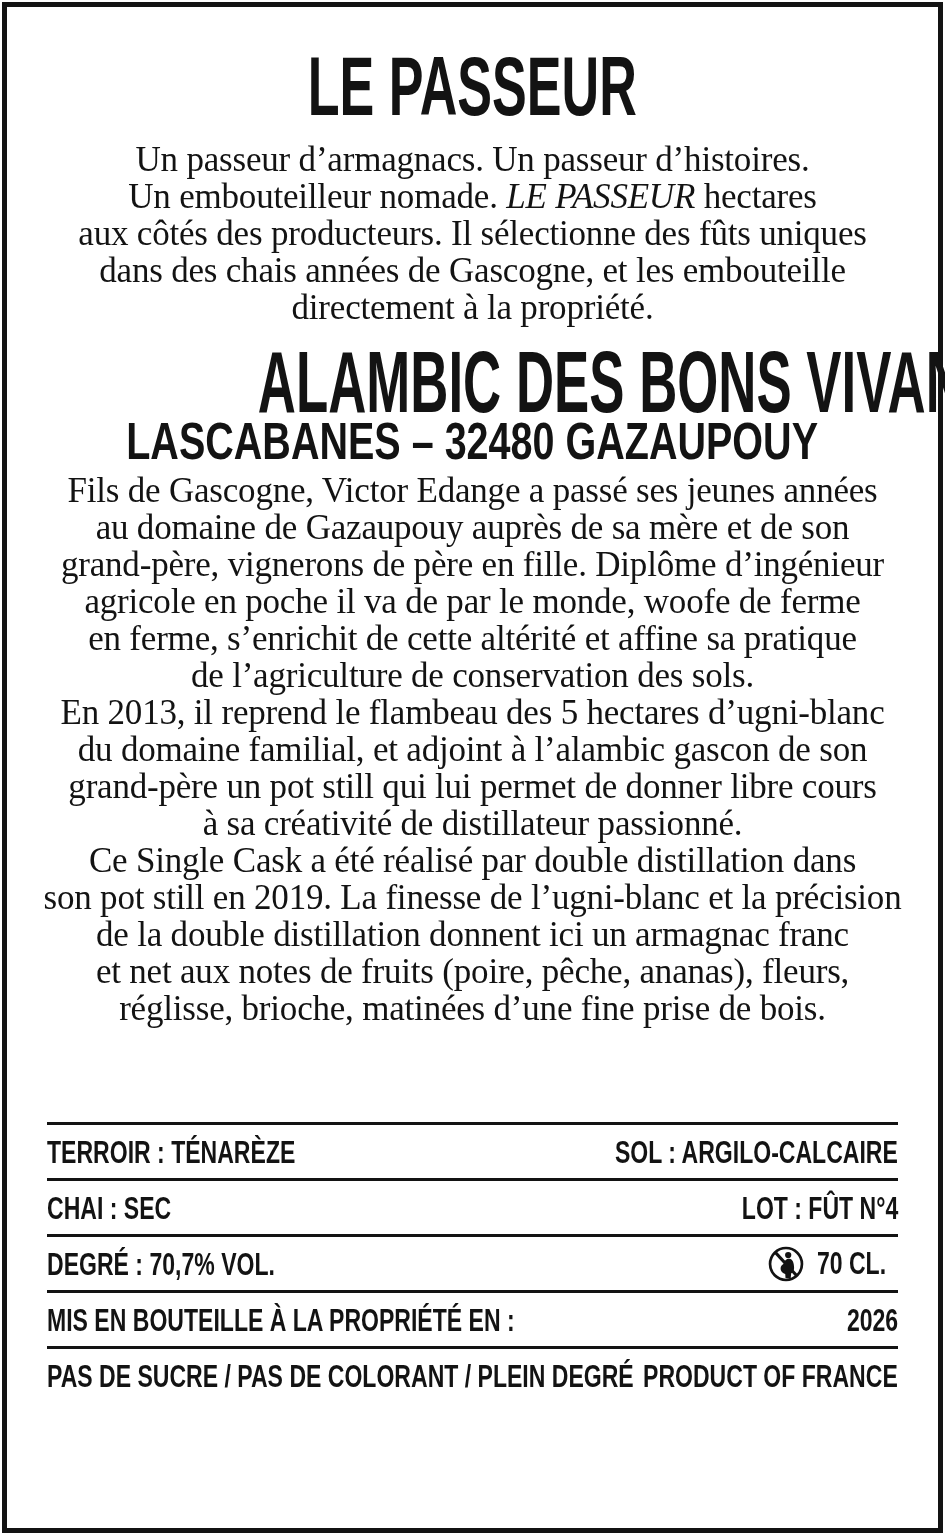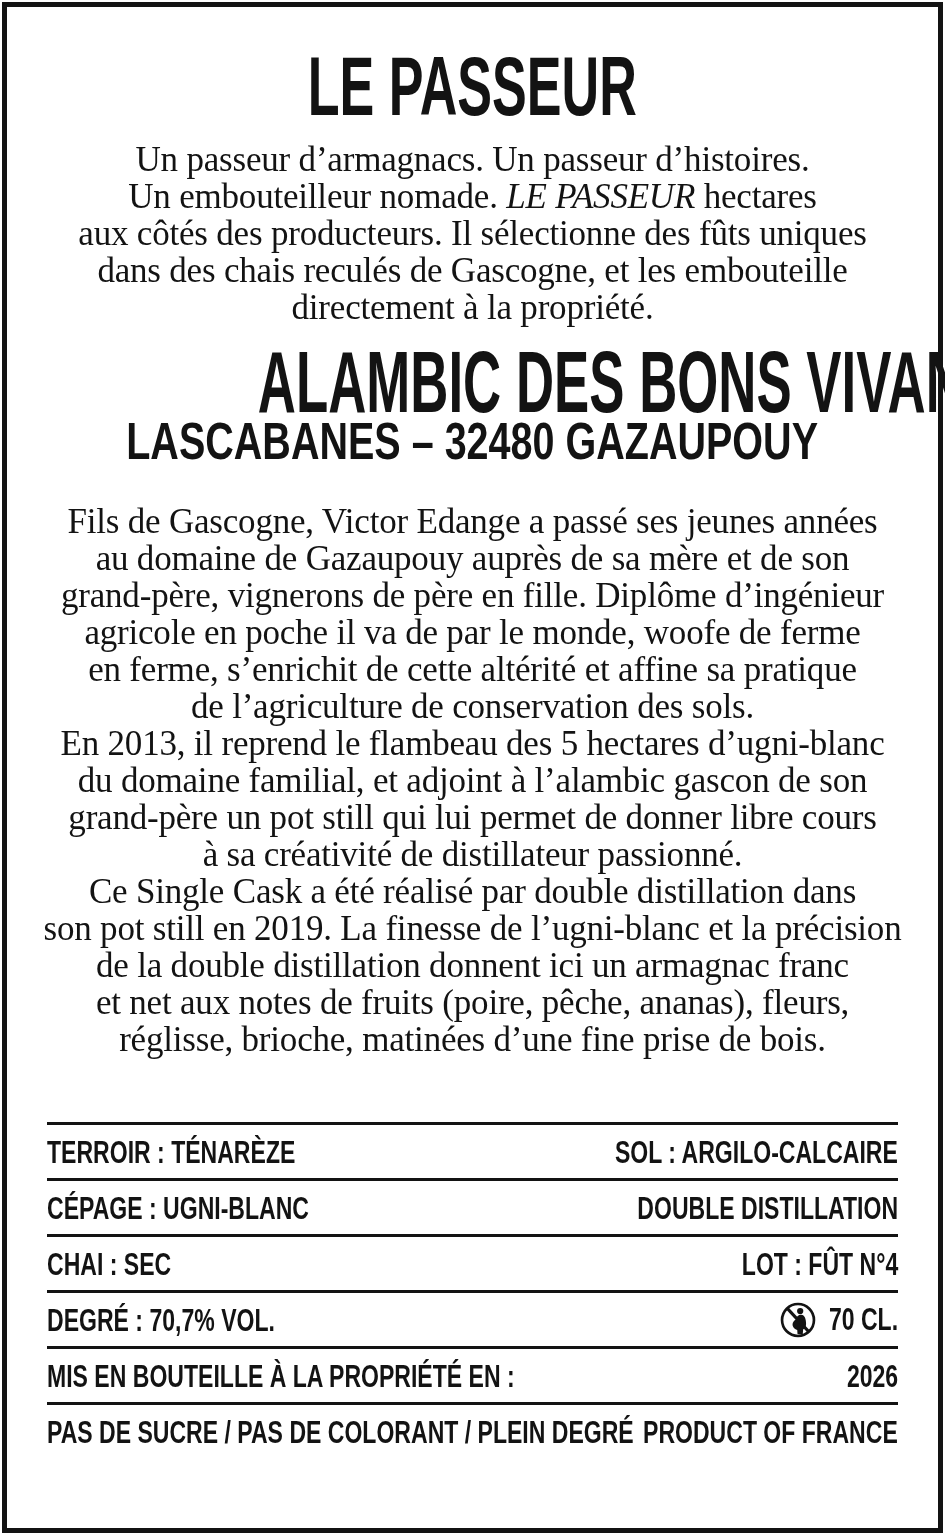--- a/index.html
+++ b/index.html
@@ -30,36 +30,36 @@
 
   
   .prose{
     position:absolute;left:0;width:100%;
     font-family:Liberation Serif, serif;
     text-align:center;
     font-size:35px;line-height:37px;
     letter-spacing:-0.2px;
   }
   .intro{top:141px}
-  .story{top:503px}
+  .story{top:472px}
   .line{min-height:37px}
   .lines{white-space:pre-line}
   .it{font-style:italic}
 
   
   .specs{position:absolute;top:1122px;left:47px;width:851px}
   .spec-row{position:relative;height:53px;border-top:3px solid #131313}
   .spec-left,.spec-right{
     position:absolute;top:50%;
     font-weight:700;font-size:32px;white-space:nowrap;
   }
   .spec-left{left:0;transform:translateY(-50%) scaleX(0.72);transform-origin:left center}
   .spec-right{right:0;transform:translateY(-50%) scaleX(0.72);transform-origin:right center}
   .right-group{
-    position:absolute;right:0;top:50%;transform:translateY(-50%);
+    position:absolute;right:12px;top:50%;transform:translateY(-50%);
     display:flex;align-items:center;
   }
   .right-group .spec-right-inline{
     font-weight:700;font-size:32px;white-space:nowrap;
     transform:scaleX(0.72);transform-origin:right center;
     margin-left:-15px;
   }
   .preg-icon{display:block}
 </style>
 </head>
@@ -68,21 +68,21 @@
 <div class="frame"></div>
 
 <h1 class="title">
   <span class="condensed">LE PASSEUR</span>
 </h1>
 
 <div class="prose intro">
   <div class="line">Un passeur d’armagnacs. Un passeur d’histoires.</div>
   <div class="line"><span>Un embouteilleur nomade. </span><span class="it">LE PASSEUR</span><span> hectares</span></div>
   <div class="lines">aux côtés des producteurs. Il sélectionne des fûts uniques
-dans des chais reculés de Gascogne, et les embouteille
+dans des chais années de Gascogne, et les embouteille
 directement à la propriété.</div>
 </div>
 
 <h2 class="producer-name">
   <span class="condensed">ALAMBIC DES BONS VIVANTS</span>
 </h2>
 
 <div class="producer-address">
   <span class="condensed">LASCABANES – 32480 GAZAUPOUY</span>
 </div>
@@ -106,24 +106,20 @@
 </div>
 
 <div class="specs">
 
 
   <div class="spec-row">
     <span class="spec-left">TERROIR : TÉNARÈZE</span>
     <span class="spec-right">SOL : ARGILO-CALCAIRE</span>
   </div>
 
-  <div class="spec-row">
-    <span class="spec-left">CÉPAGE : UGNI-BLANC</span>
-    <span class="spec-right">DOUBLE DISTILLATION</span>
-  </div>
 
   <div class="spec-row">
     <span class="spec-left">CHAI : SEC</span>
     <span class="spec-right">LOT : FÛT N°4</span>
   </div>
 
   <div class="spec-row">
     <span class="spec-left">DEGRÉ : 70,7% VOL.</span>
     <span class="right-group">
       <svg class="preg-icon" width="38" height="38" viewBox="0 0 40 40" aria-hidden="true">

